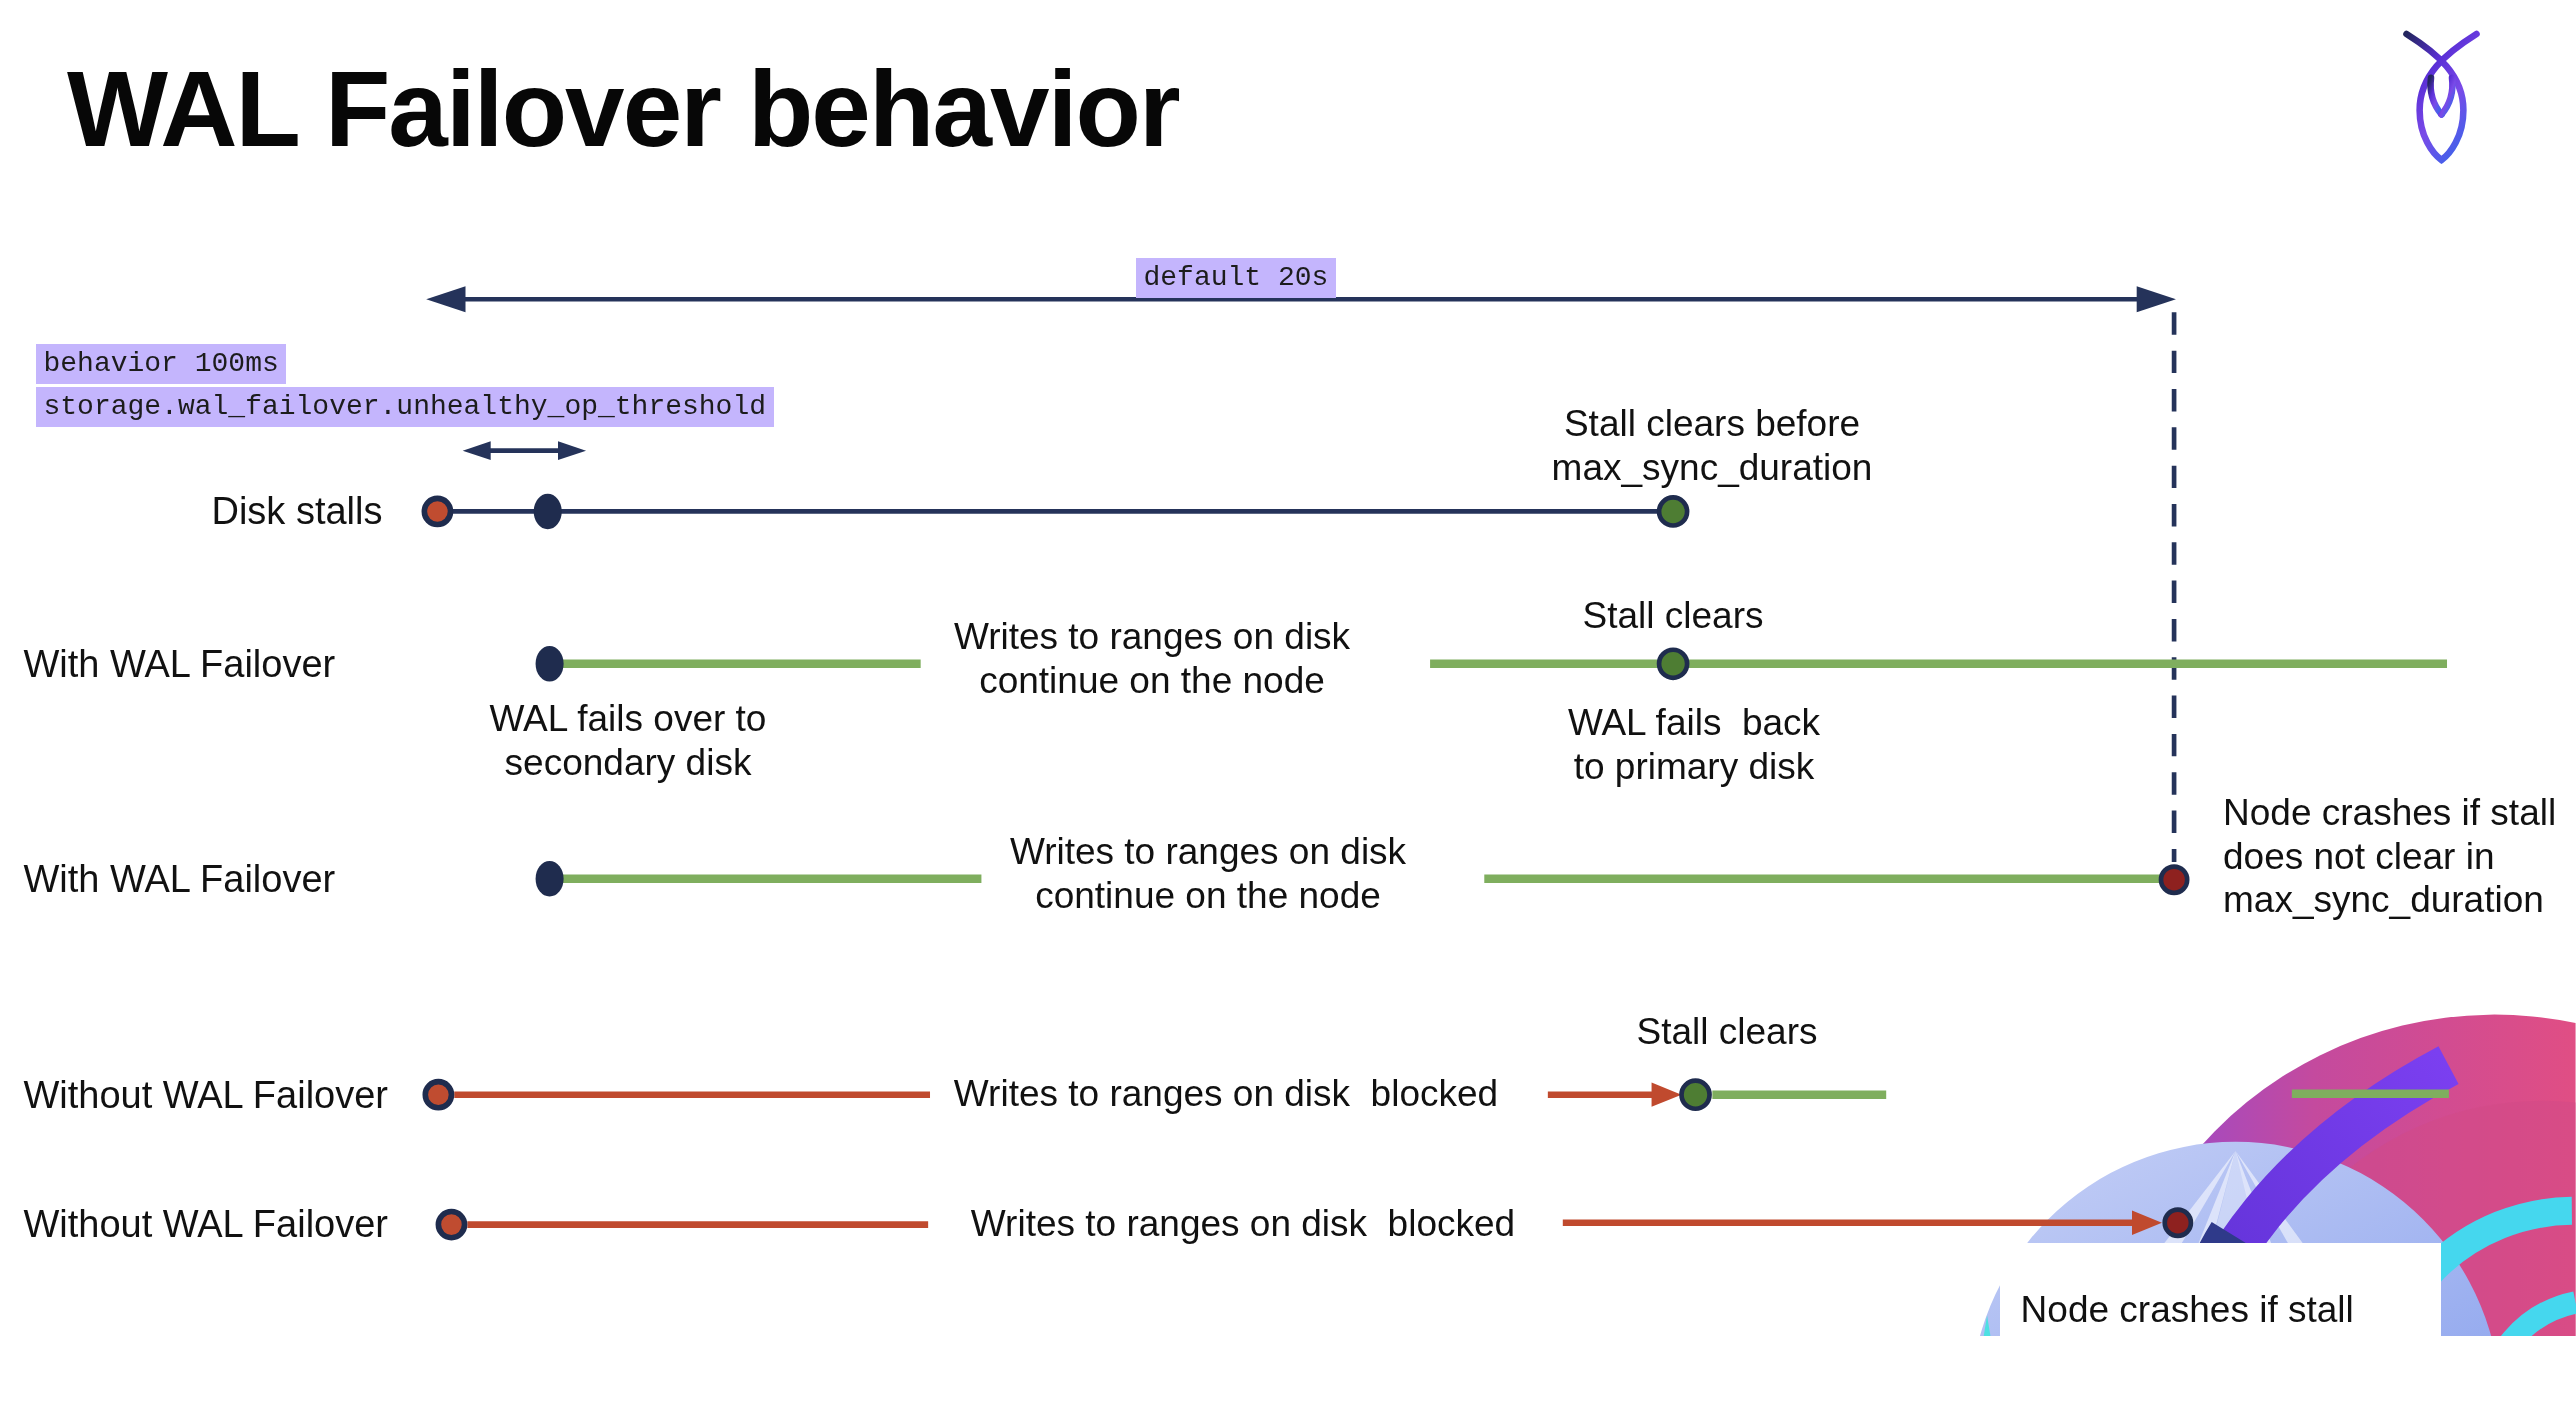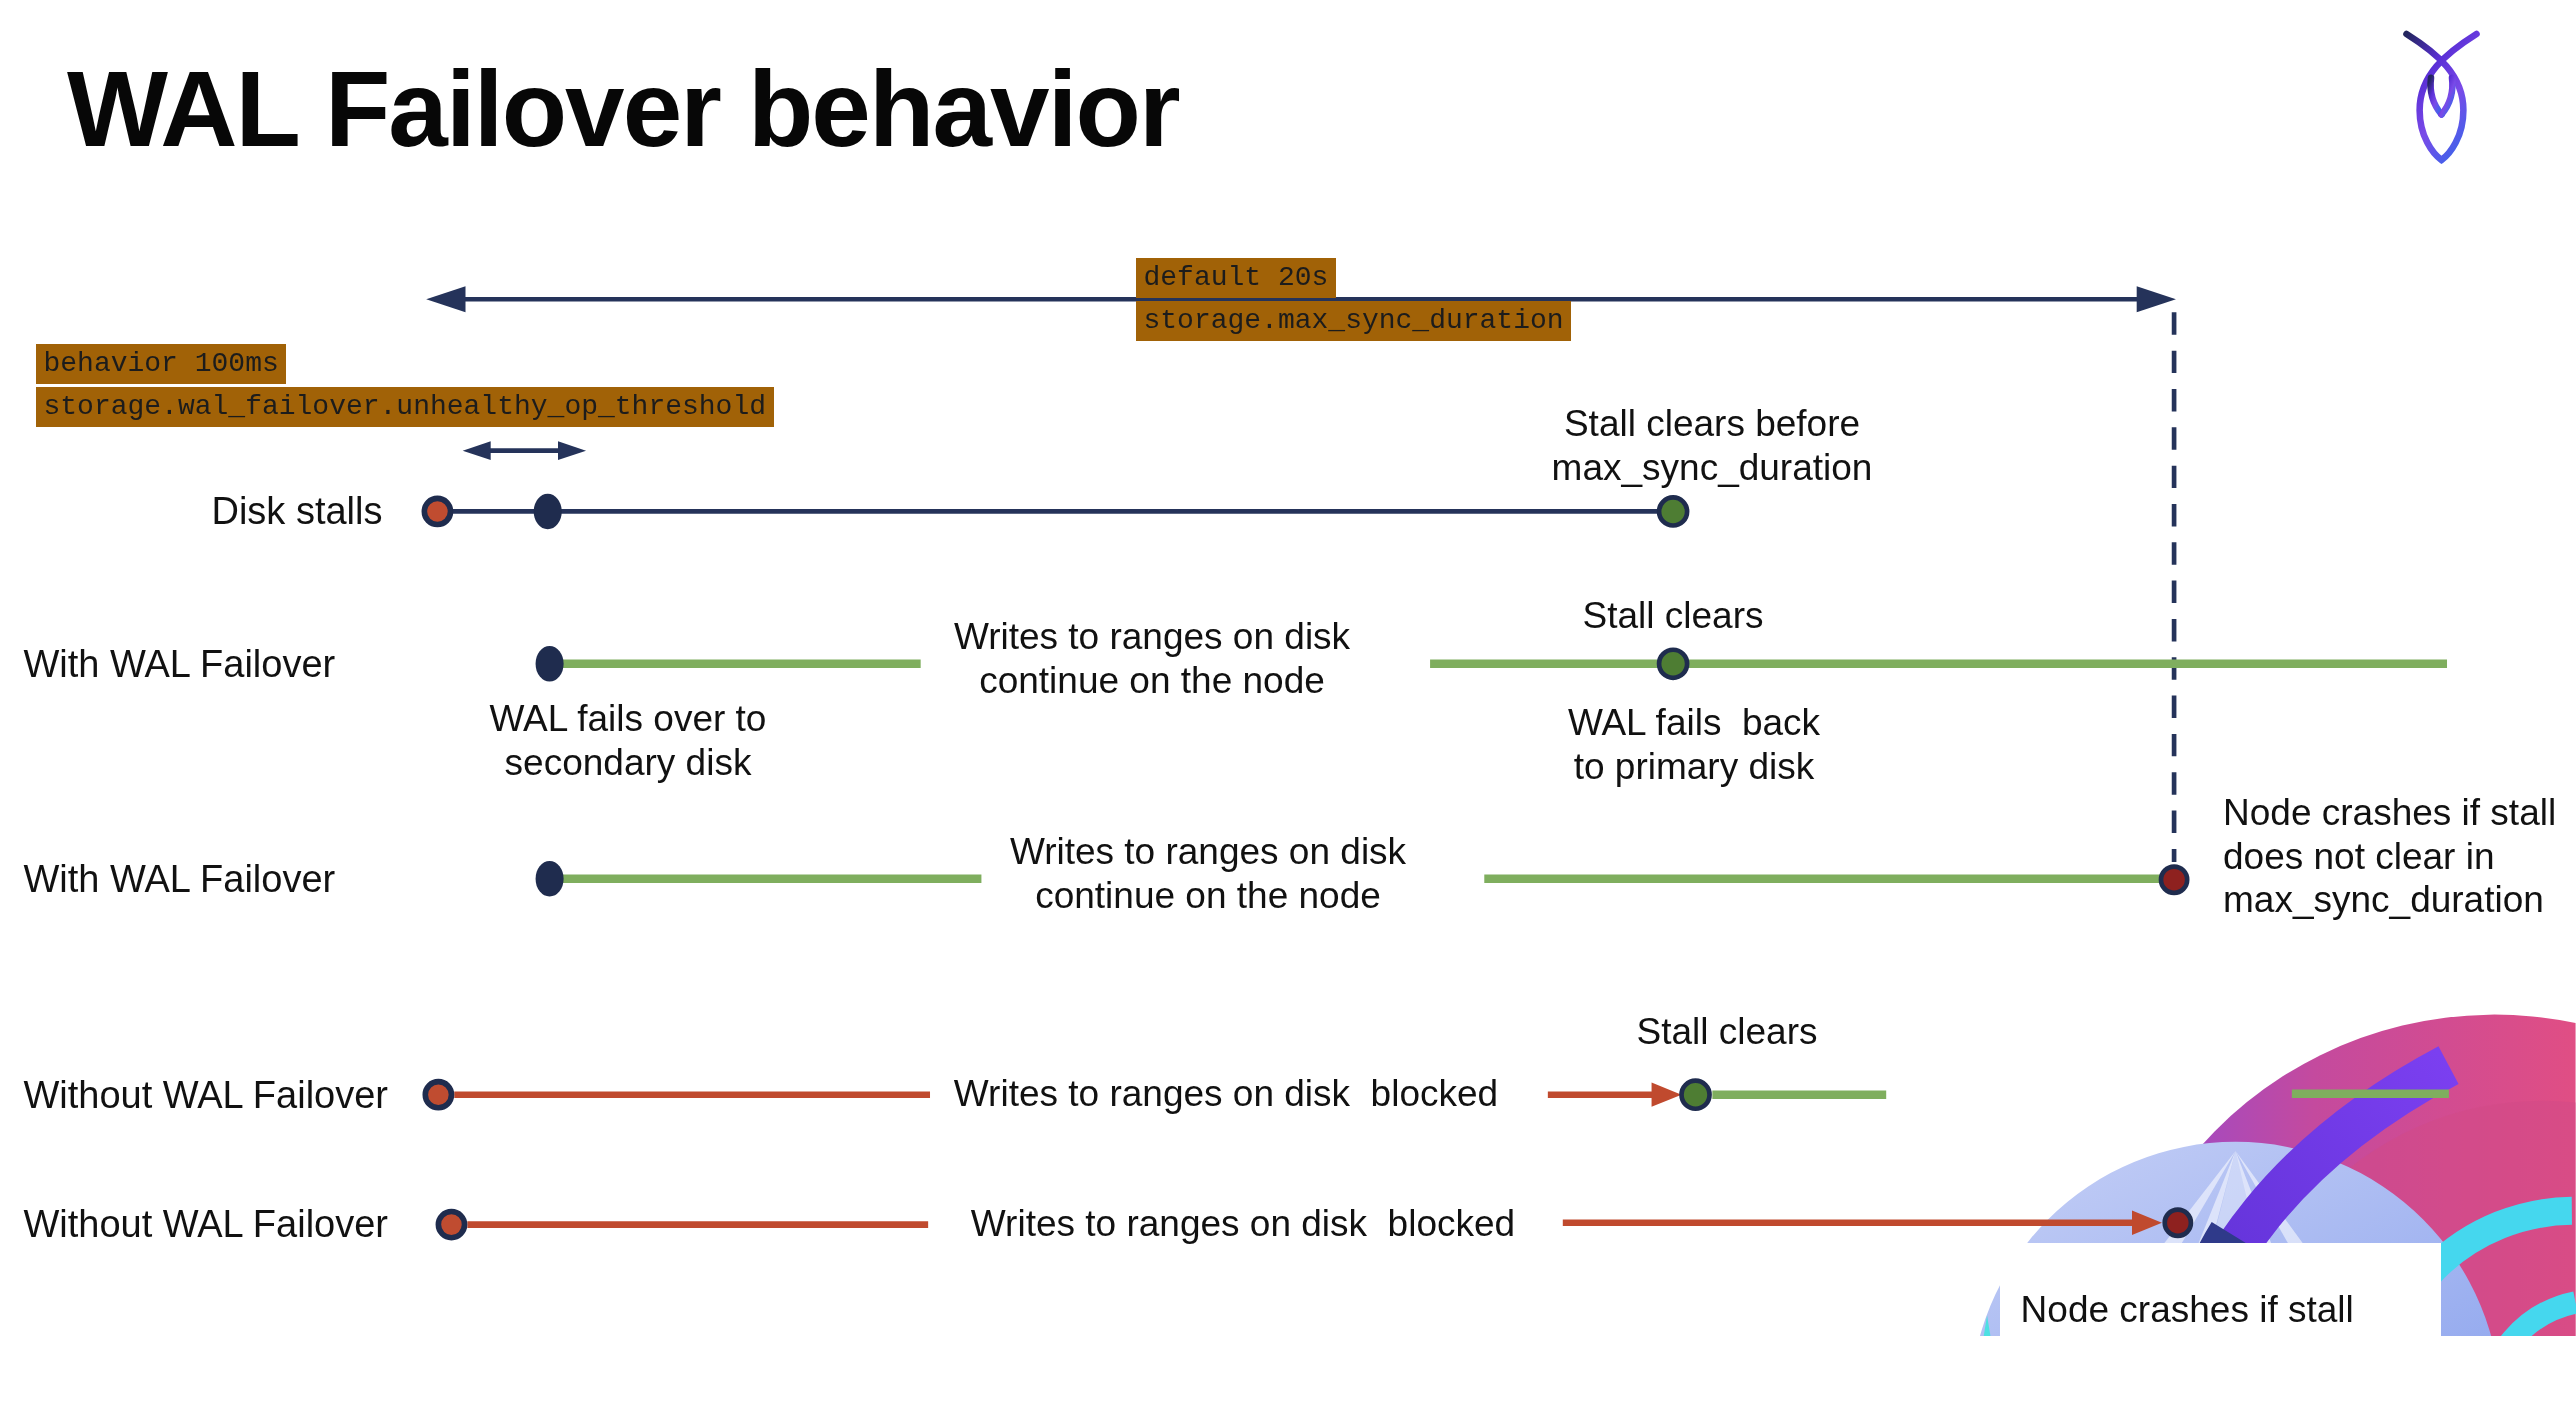--- a/index.html
+++ b/index.html
@@ -1,21 +1,21 @@
 <!DOCTYPE html>
 <html style="font-size:15px"><head>
 <meta charset="utf-8">
 <style>
   html,body{margin:0;padding:0;background:#ffffff;}
   .stage{position:relative;width:2576px;height:1336px;overflow:hidden;background:#ffffff;
          font-family:"Liberation Sans",sans-serif;color:#111;}
   .title{position:absolute;left:67px;top:47px;font-size:107px;font-weight:bold;
          letter-spacing:-1.9px;color:#070707;}
   .chip{position:absolute;font-family:"Liberation Mono","DejaVu Sans Mono",monospace;
-        font-size:28px;line-height:36px;background:#a16207;color:#1c1c1c;padding:1.9px 7.5px;
+        font-size:28px;line-height:36px;background:#c4b5fd;color:#1c1c1c;padding:1.9px 7.5px;
         white-space:pre;}
   .rowlabel{position:absolute;font-size:38px;transform:translateY(-50%);white-space:pre;text-align:center;}
   .rowlabel.r{text-align:right;}
   .note{position:absolute;font-size:37px;line-height:1.18;text-align:center;
         transform:translateX(-50%);white-space:pre-wrap;}
   .note.l{transform:none;text-align:left;}
   .layer{position:absolute;left:0;top:0;}
   .footerbar{position:absolute;left:0;top:1370px;width:2576px;height:37px;
      background:linear-gradient(90deg,#62eee0 0%,#68c0ec 30%,#6a9ff0 55%,#6a57ee 85%,#6a4fec 100%);}
   .whitebox{position:absolute;left:2000px;top:1243px;width:441px;height:165px;background:#ffffff;}
@@ -128,21 +128,20 @@
       <path d="M20,8 C55,30 85,55 85,95 C85,125 70,145 60,152 C50,145 35,125 35,95 C35,55 65,30 100,8"></path>
       <path d="M60,150 L60,100"></path>
       <path d="M60,100 C50,88 46,74 48,58"></path>
       <path d="M60,100 C70,88 74,74 72,58"></path>
     </g>
   </svg>
 
   <div class="title">WAL Failover behavior</div>
 
   <div class="chip" style="left:1136px;top:258px;">default 20s</div>
-  <div class="chip" style="left:1136px;top:301px;">storage.max_sync_duration</div>
   <div class="chip" style="left:36px;top:344px;">behavior 100ms</div>
   <div class="chip" style="left:36px;top:387px;">storage.wal_failover.unhealthy_op_threshold</div>
 
   <div class="rowlabel r" style="left:180px;top:511px;width:234px;text-align:center;">Disk stalls</div>
   <div class="rowlabel" style="left:23.4px;top:664px;">With WAL Failover</div>
   <div class="rowlabel" style="left:23.4px;top:879px;">With WAL Failover</div>
   <div class="rowlabel" style="left:23.4px;top:1095px;">Without WAL Failover</div>
   <div class="rowlabel" style="left:23.4px;top:1224px;">Without WAL Failover</div>
 
   <div class="note" style="left:1696px;top:402px;margin-left:16px;">Stall clears before

